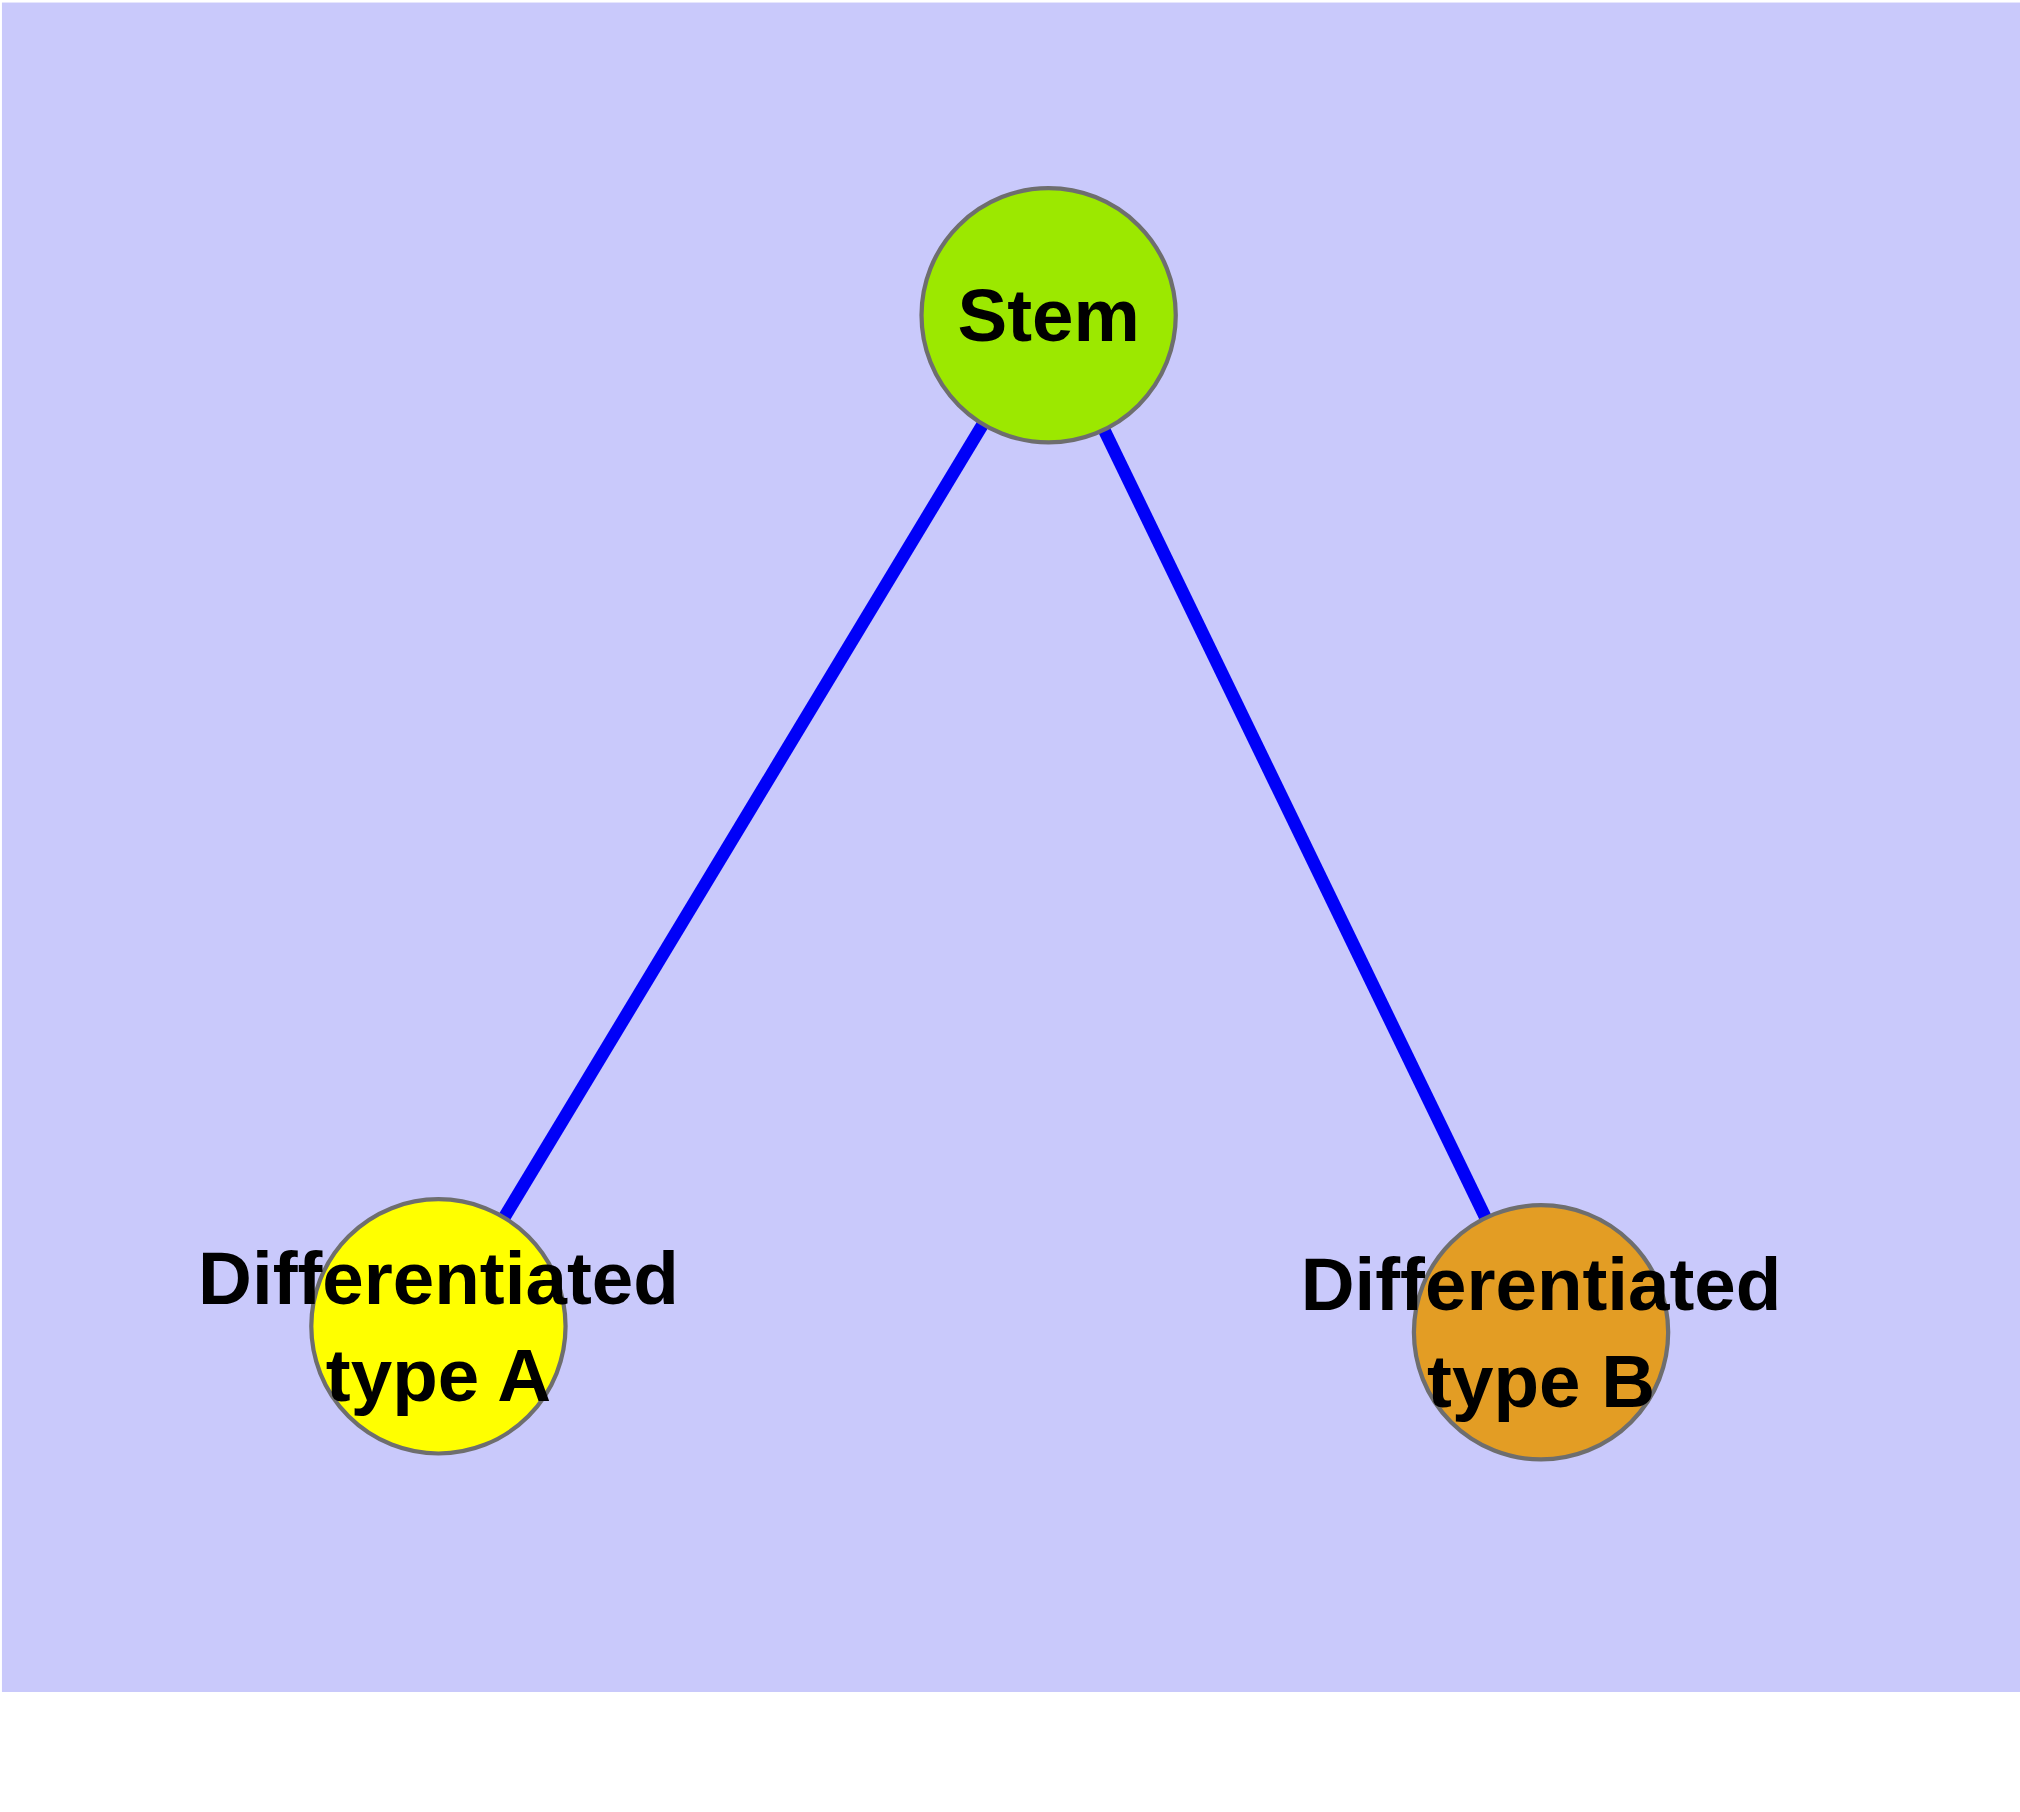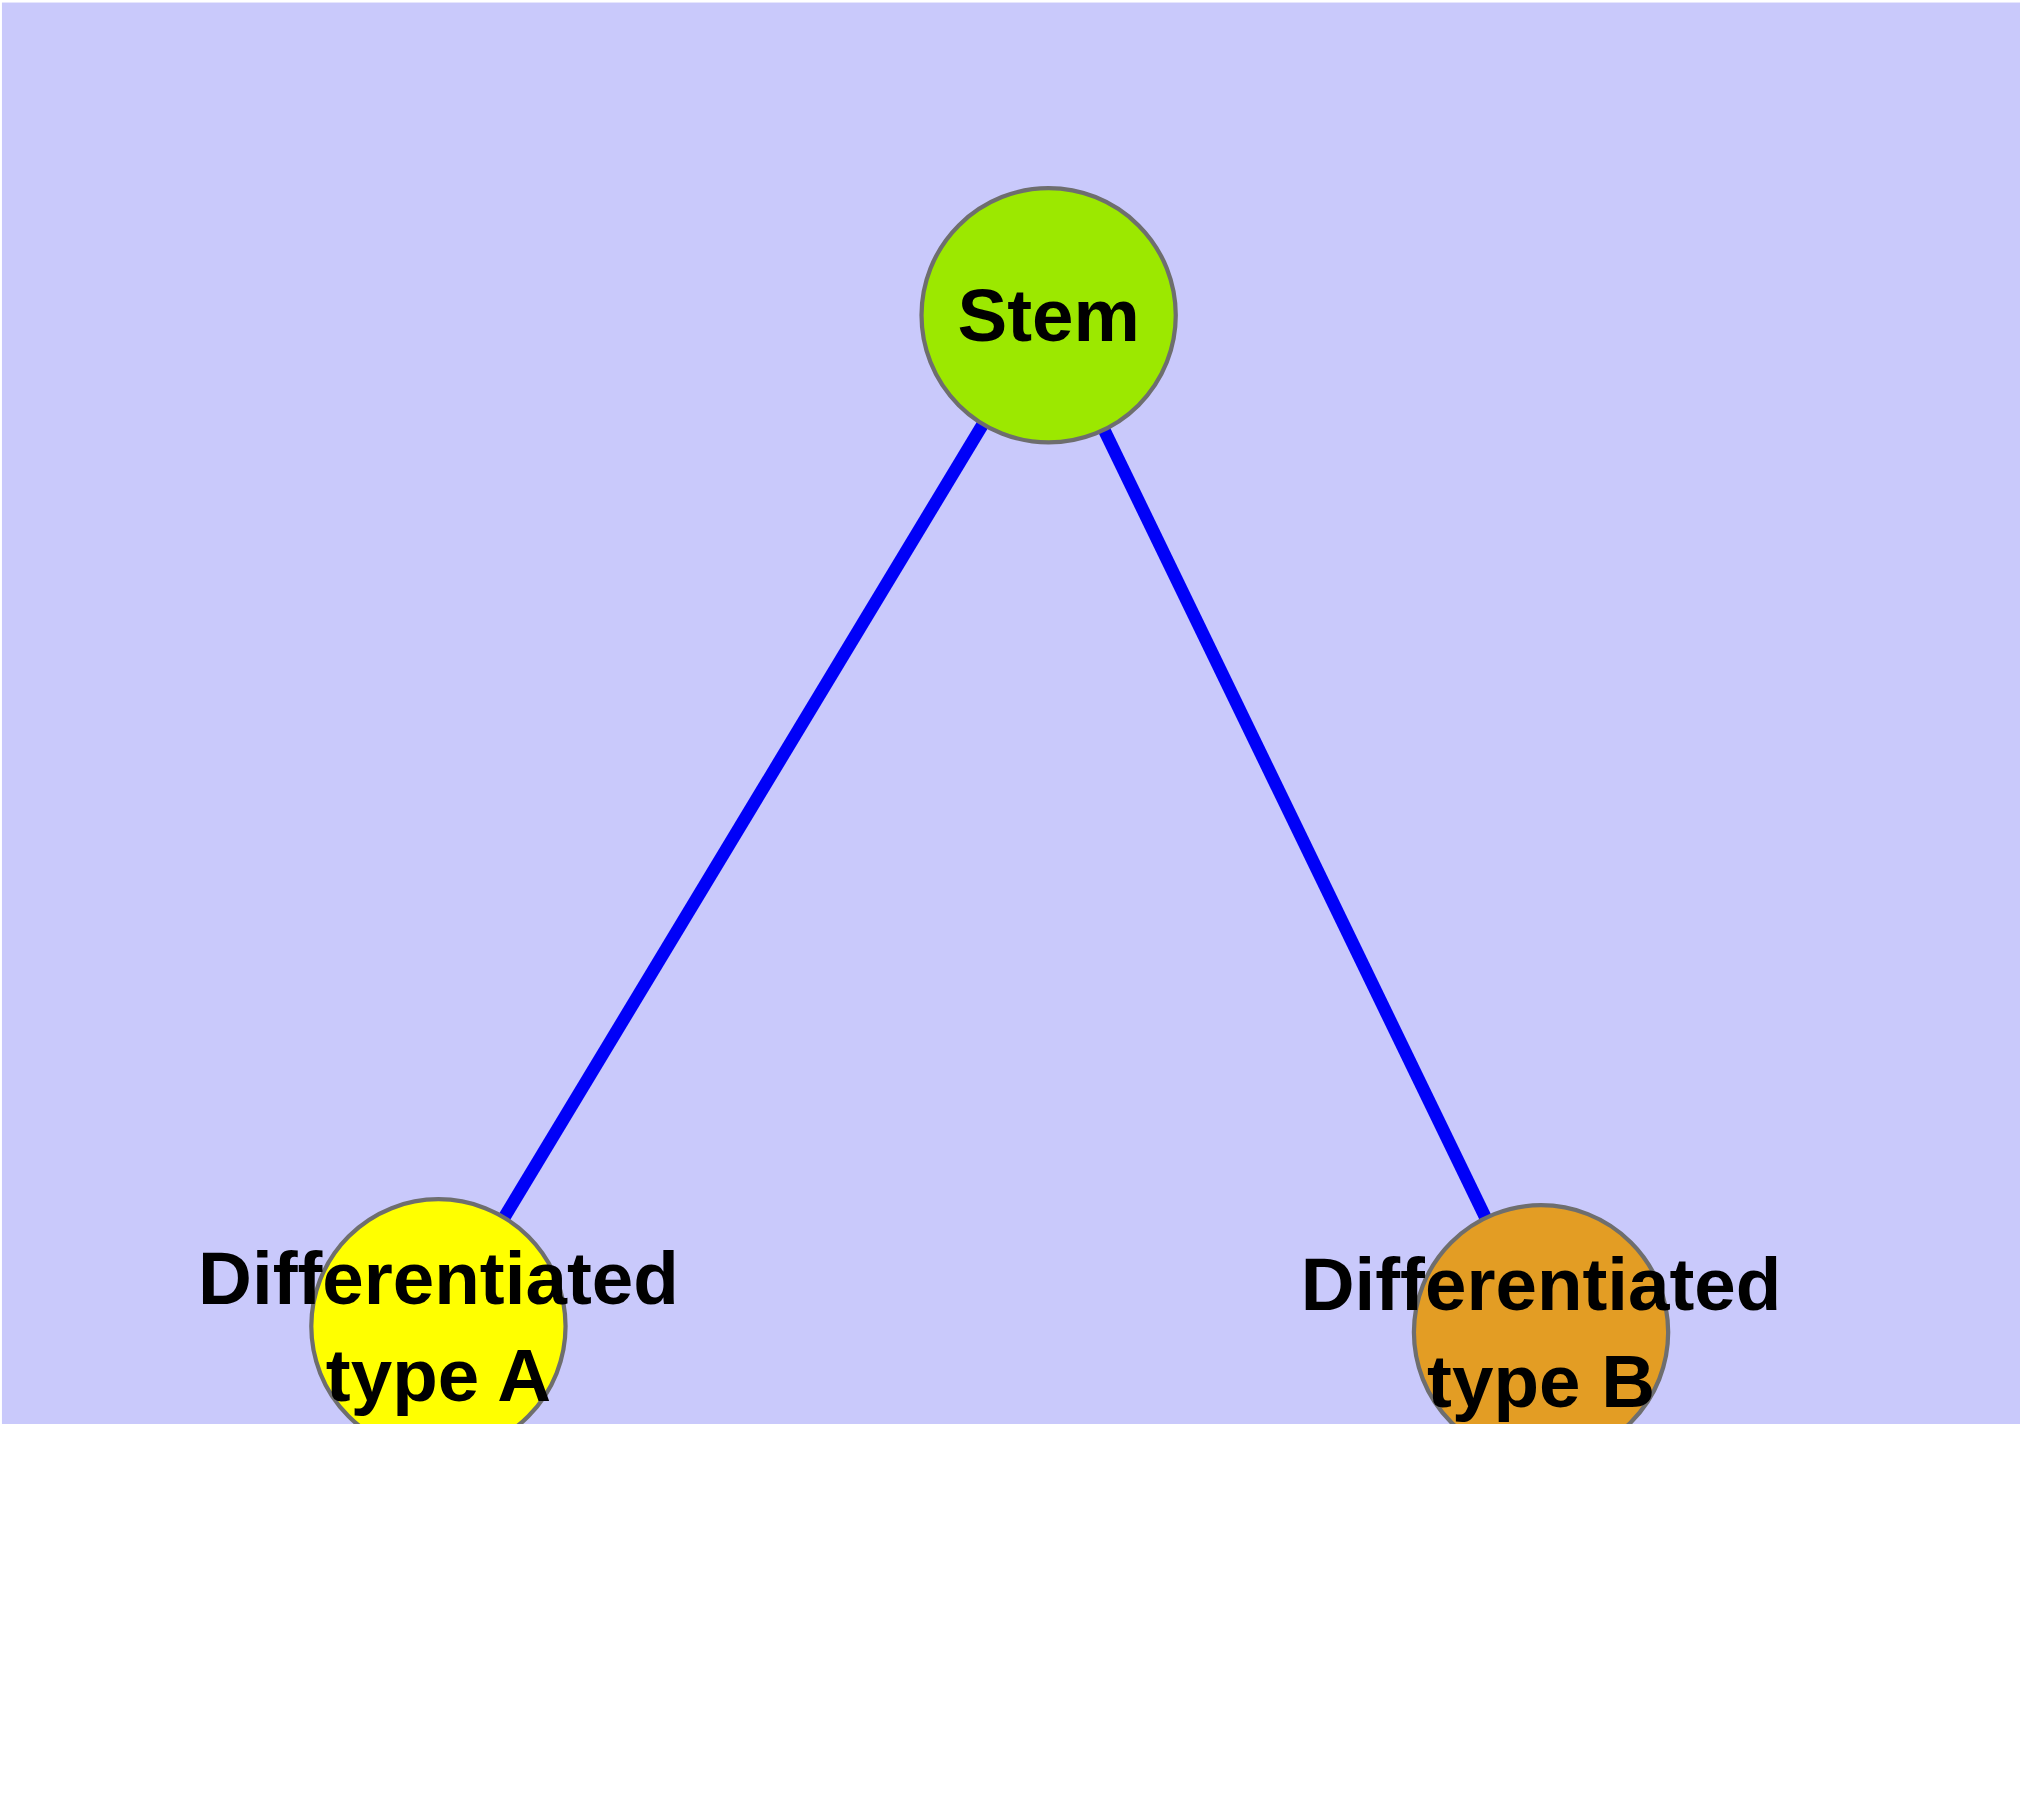--- a/index.html
+++ b/index.html
@@ -3,21 +3,21 @@
 <meta charset="utf-8">
 <style>
   html, body {
     margin: 0;
     padding: 0;
     background: #ffffff;
   }
   .page {
     position: relative;
     width: 2021px;
-    height: 1424px;
+    height: 1692px;
     background: #ffffff;
     overflow: hidden;
     font-family: "Liberation Sans", sans-serif;
   }
   .page svg {
     position: absolute;
     inset: 0;
     display: block;
   }
   .node-label {

